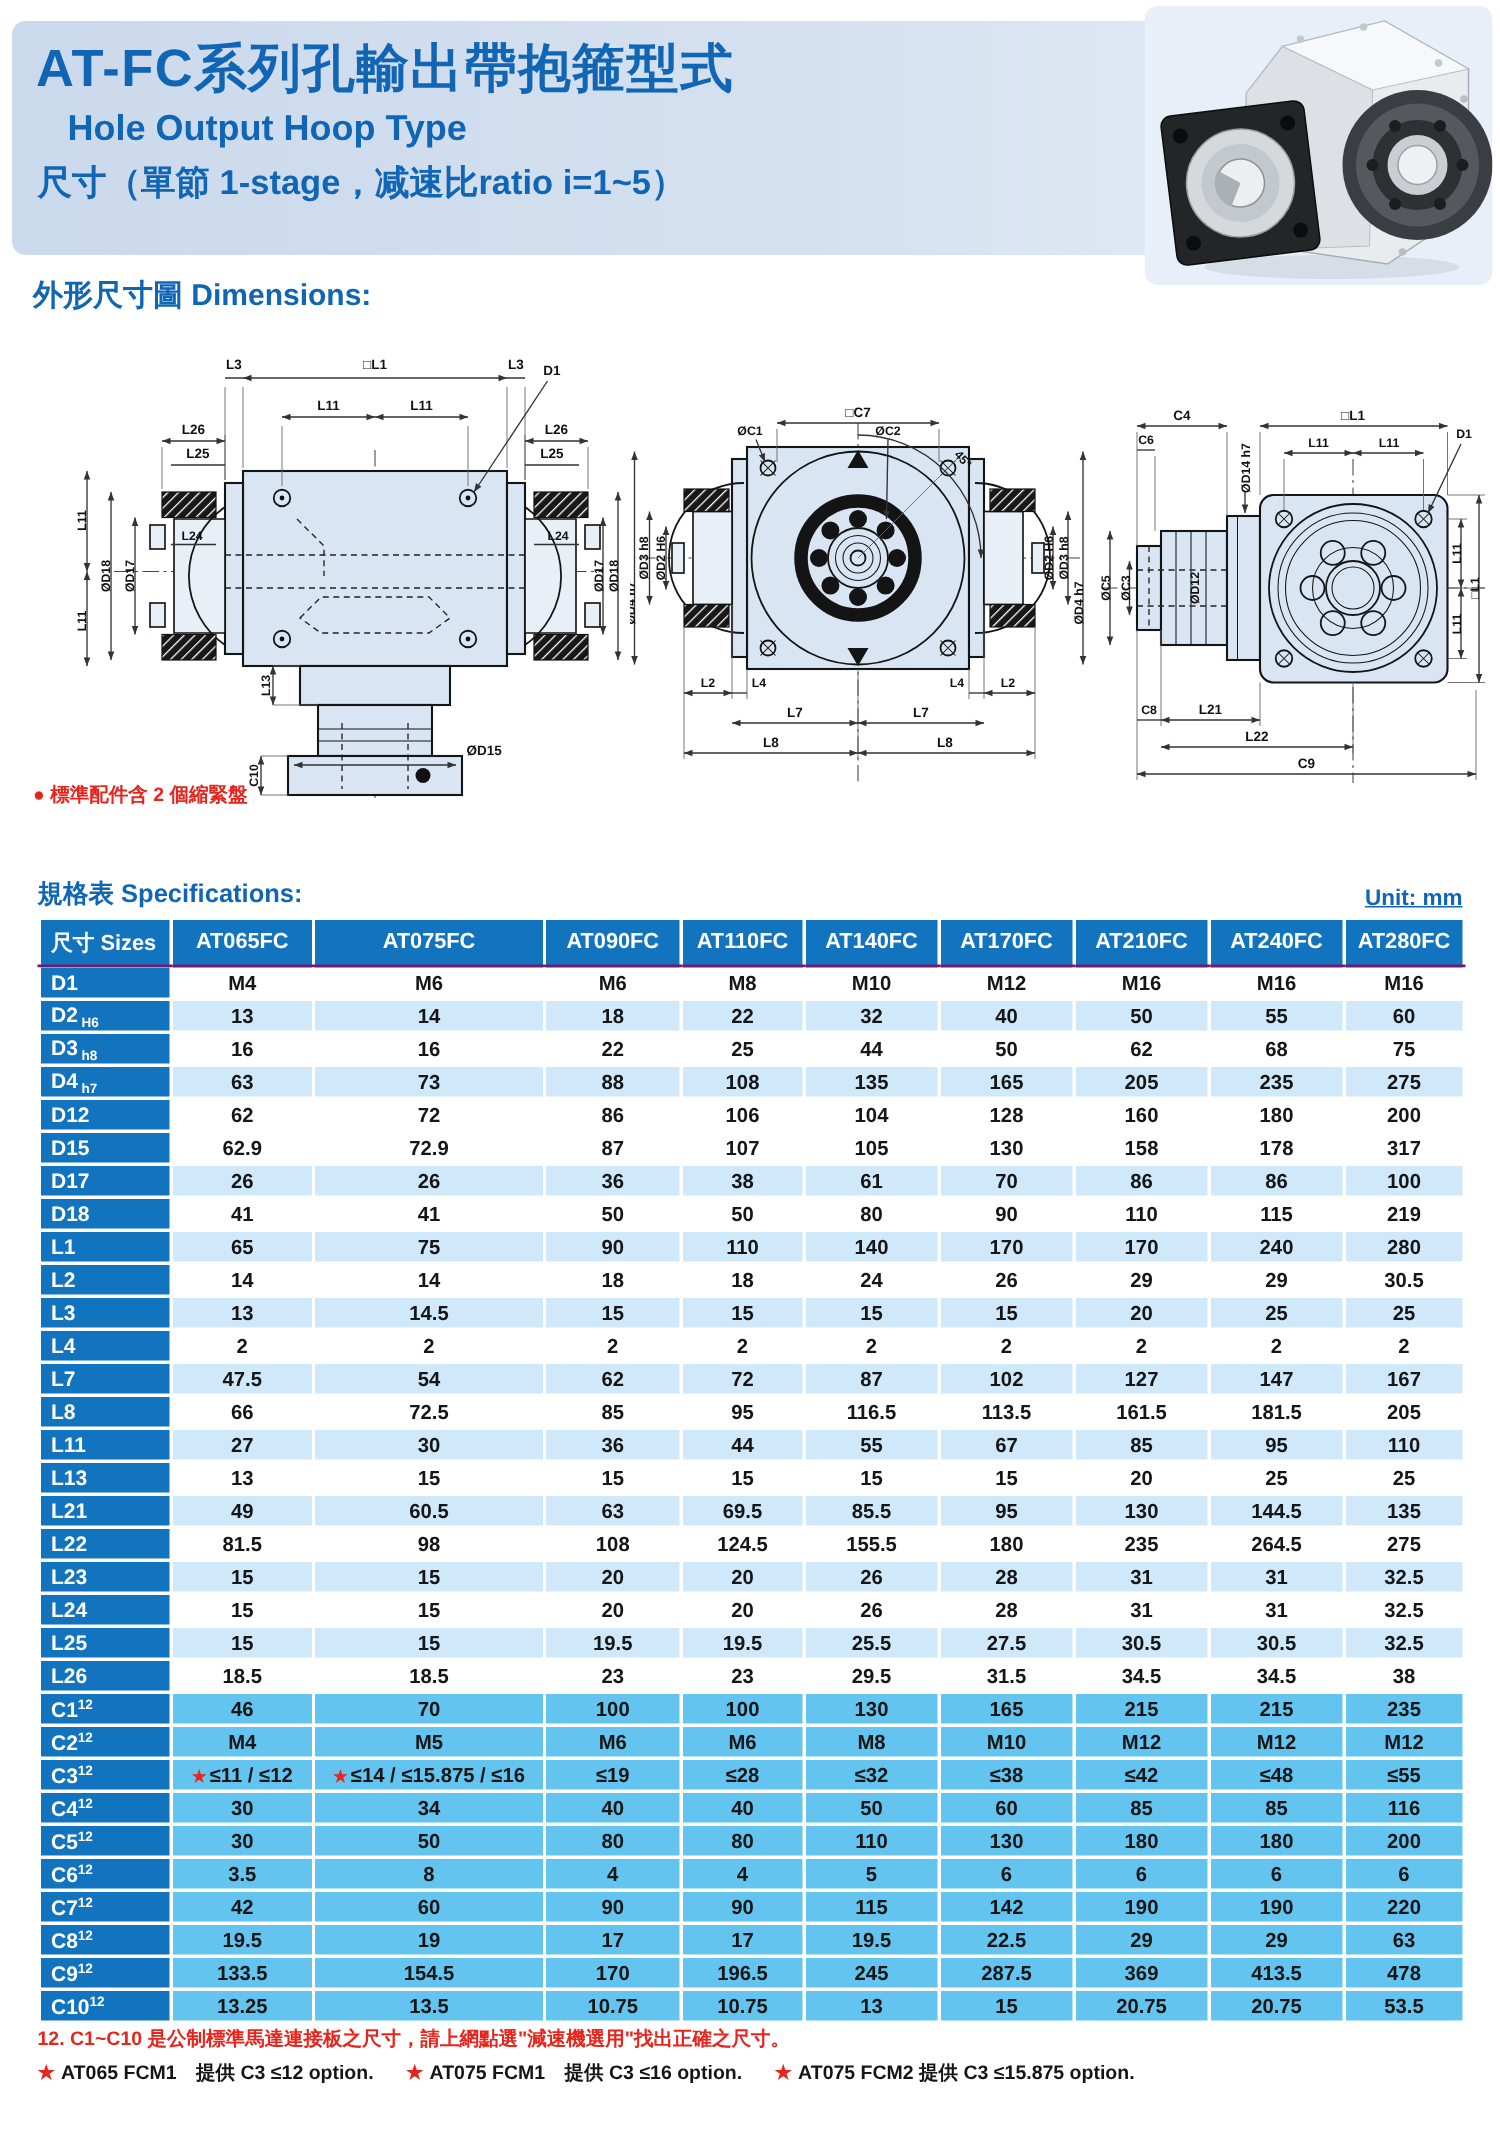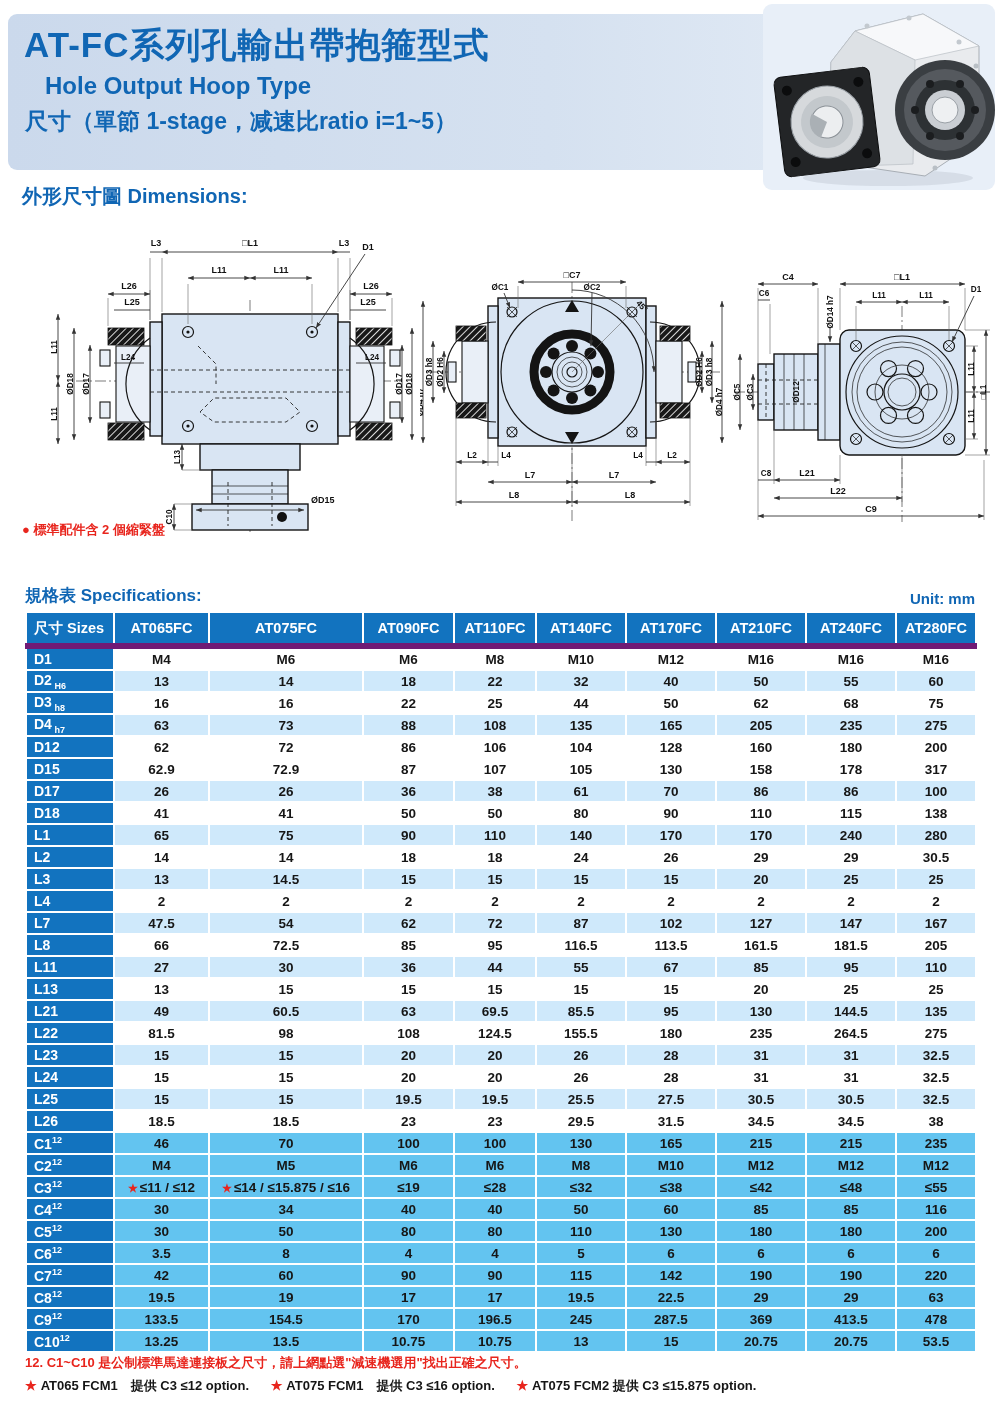--- a/index.html
+++ b/index.html
@@ -14,26 +14,26 @@
   .t2{left:25px;top:72px;font-size:24px;font-weight:bold;color:#1066b4;margin-left:20px;}
   .t3{left:25px;top:106px;font-size:23px;font-weight:bold;color:#1066b4;}
 
   .dimhead{left:22px;top:183px;font-size:20px;font-weight:bold;color:#1066b4;}
   .rednote{left:22px;top:521px;font-size:13px;font-weight:bold;color:#e8251d;}
 
   
   .lower{left:25px;top:584px;width:950px;}
   .specbar{display:flex;justify-content:space-between;align-items:flex-end;margin-bottom:4px;}
   .spech{font-size:17px;font-weight:bold;color:#1066b4;}
-  .unit{font-size:15px;font-weight:bold;color:#1066b4;}
+  .unit{font-size:15px;font-weight:bold;color:#1066b4;text-decoration:underline;}
 
   table{border-collapse:collapse;table-layout:fixed;width:950px;}
   th,td{border:2px solid #fff;padding:0;white-space:nowrap;overflow:hidden;}
   thead th{background:#1273bf;color:#fff;height:30px;font-size:14.5px;font-weight:bold;
-    border-bottom:6px solid #701a75;}
+    border-bottom:2px solid #701a75;}
   thead th.lblh{text-align:left;padding-left:7px;}
   td.lbl{background:#1273bf;color:#fff;text-align:left;padding-left:7px;
     font-size:14px;font-weight:bold;height:20px;}
   td.lbl sub{font-size:9px;}
   td.lbl sup{font-size:9px;}
   td.val{text-align:center;font-size:13.5px;font-weight:bold;color:#161616;}
   tr.w td.val{background:#ffffff;}
   tr.b td.val{background:#cfe9fb;}
   tr.c td.val{background:#63c4f0;}
   .star{color:#e8251d;font-size:11px;margin-right:2px;}
@@ -519,21 +519,21 @@
           <tr class="w">
             <td class="lbl">D18</td>
             <td class="val">41</td>
             <td class="val">41</td>
             <td class="val">50</td>
             <td class="val">50</td>
             <td class="val">80</td>
             <td class="val">90</td>
             <td class="val">110</td>
             <td class="val">115</td>
-            <td class="val">138</td>
+            <td class="val">219</td>
           </tr>
           <tr class="b">
             <td class="lbl">L1</td>
             <td class="val">65</td>
             <td class="val">75</td>
             <td class="val">90</td>
             <td class="val">110</td>
             <td class="val">140</td>
             <td class="val">170</td>
             <td class="val">170</td>

